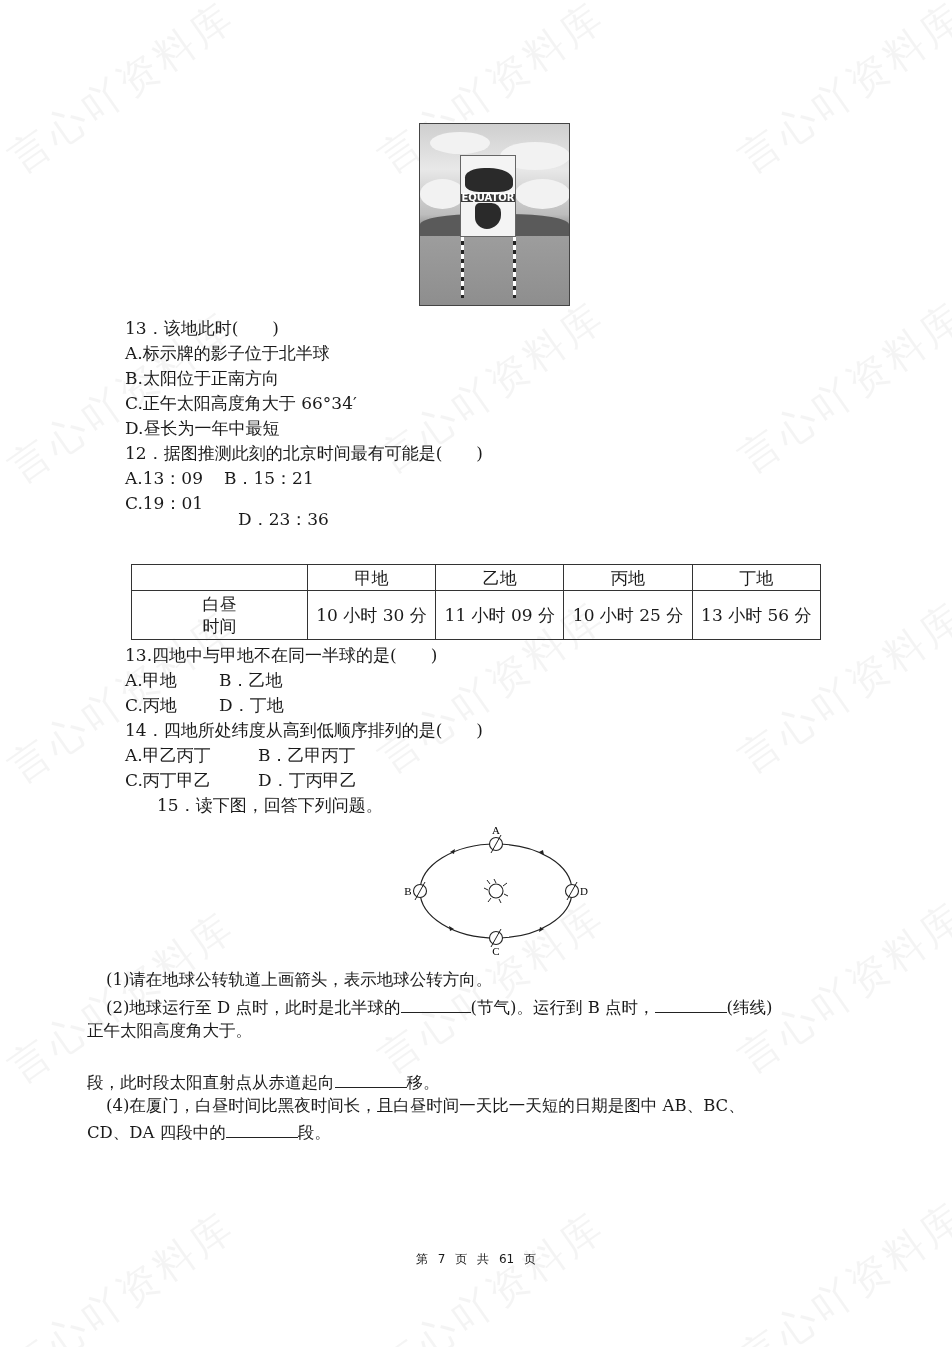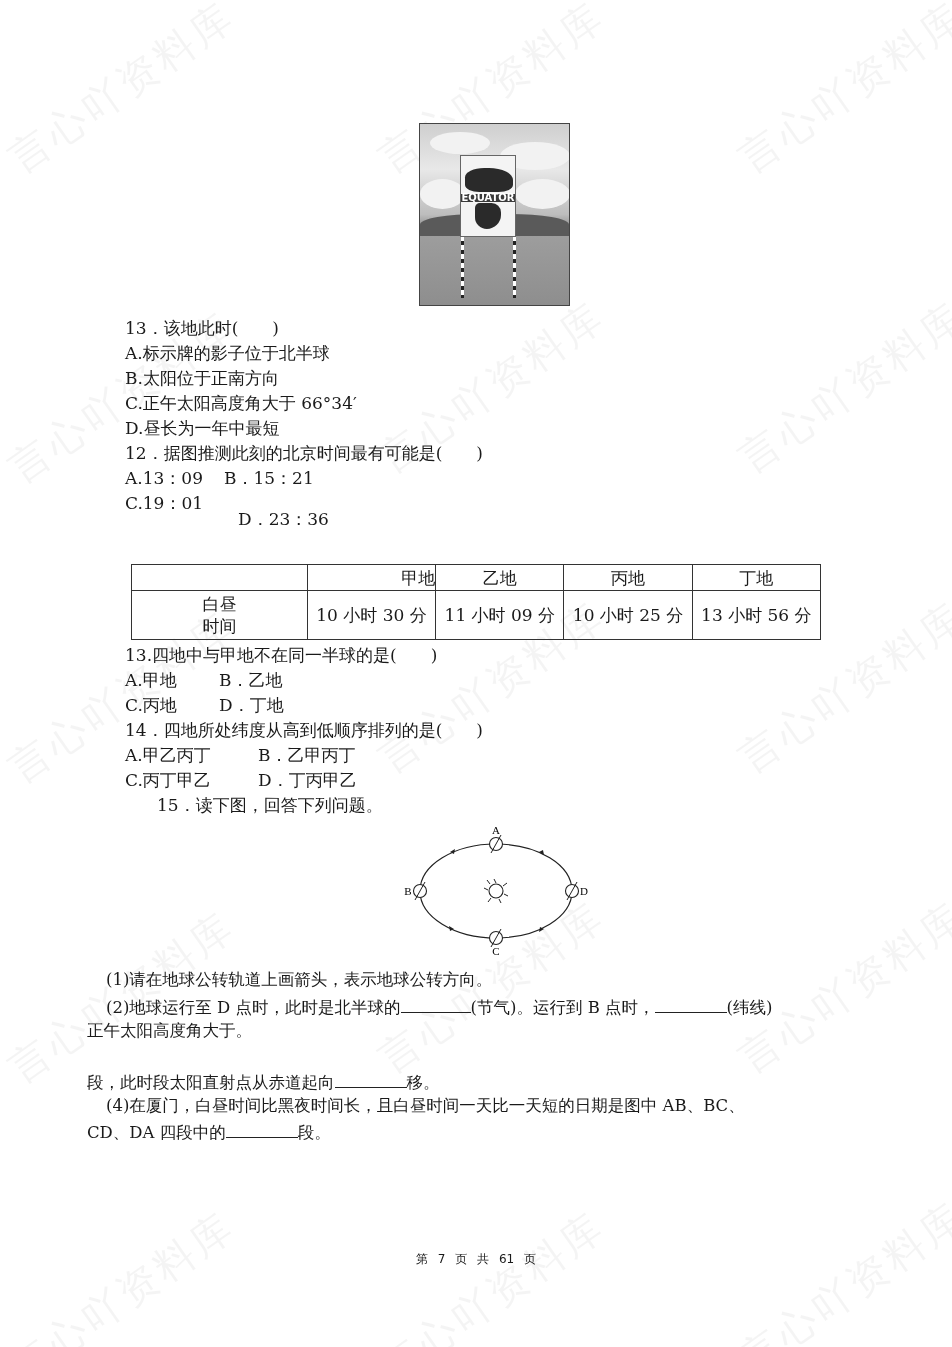--- a/index.html
+++ b/index.html
@@ -104,21 +104,21 @@
   <div class="line" style="left:125px;top:468px;">A.13：09</div>
   <div class="line" style="left:224px;top:468px;">B．15：21</div>
   <div class="line" style="left:125px;top:493px;">C.19：01</div>
   <div class="line" style="left:238px;top:493px;margin-top:16px;">D．23：36</div>
 
 
   <table class="day-table">
     <tbody>
         <tr class="h">
       <td style="width:176px;"></td>
-      <td style="width:128px;text-align:right;">甲地</td>
+      <td style="width:128px;">甲地</td>
       <td style="width:128px;">乙地</td>
       <td style="width:128px;">丙地</td>
       <td style="width:128px;">丁地</td>
     </tr>
     <tr class="r">
       <td>
         <div>白昼</div>
         <div>时间</div>
       </td>
       <td>10 小时 30 分</td>

